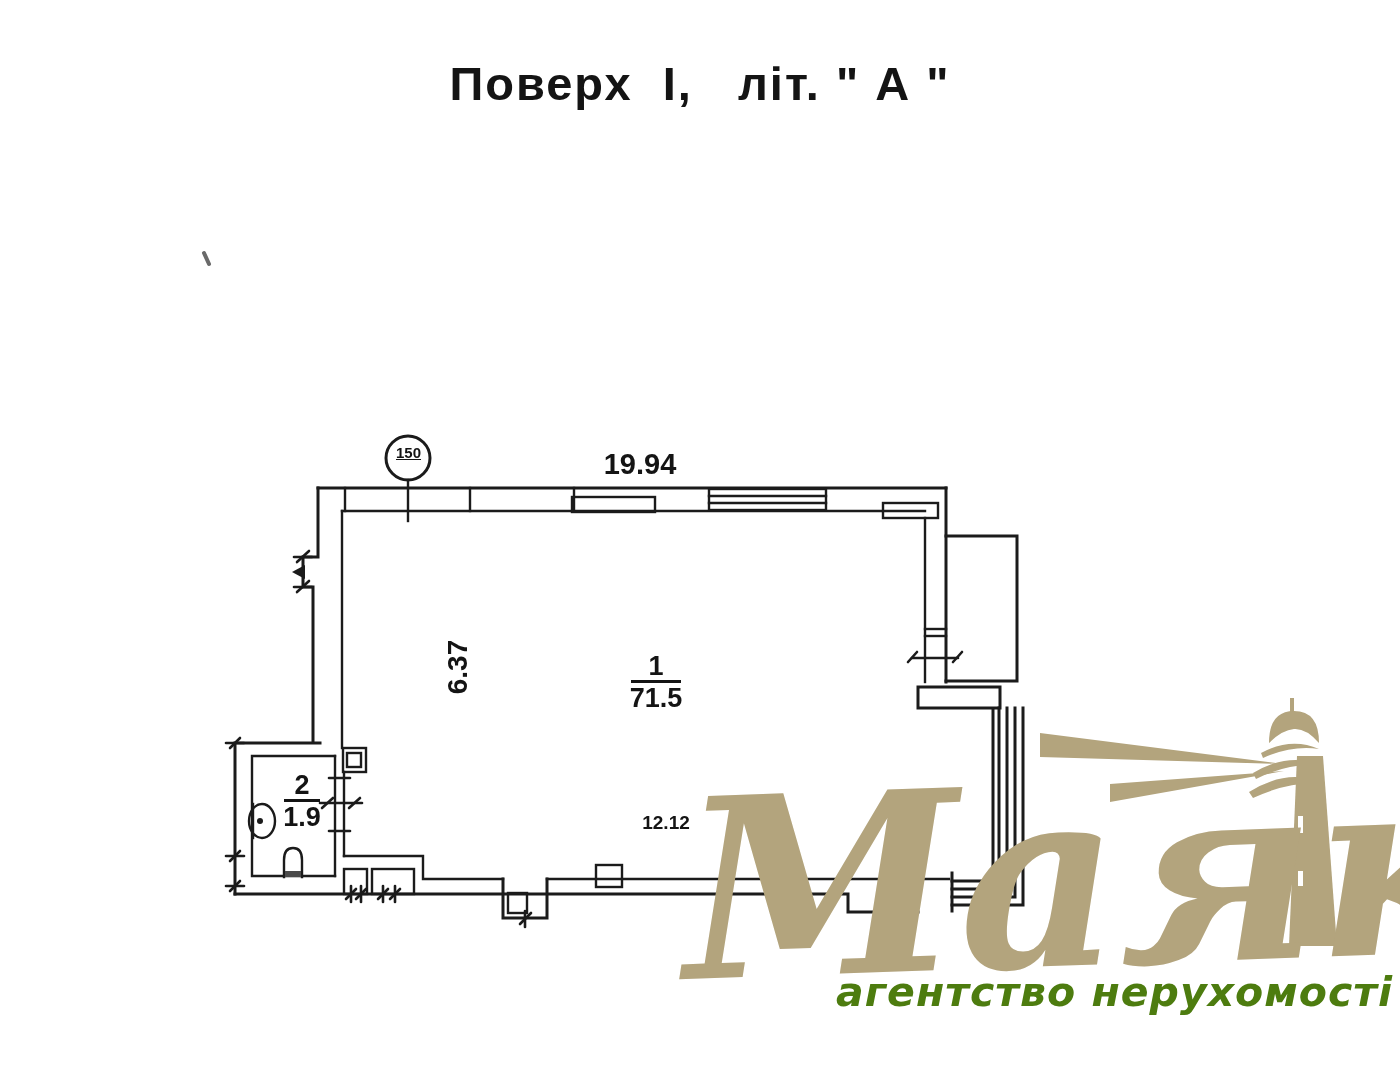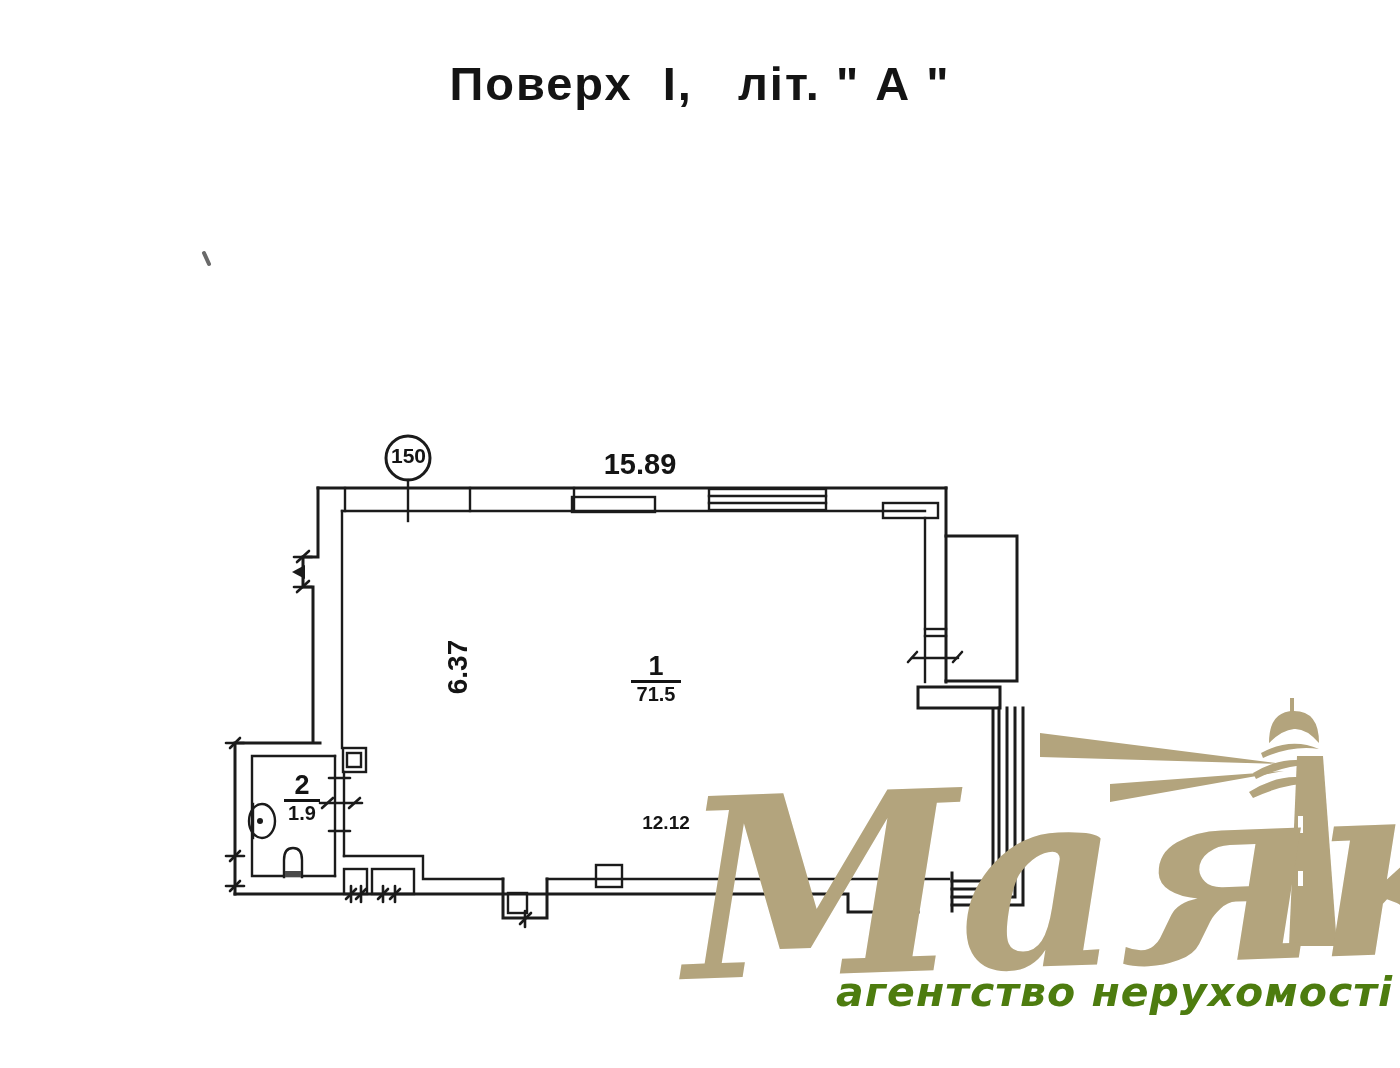--- a/index.html
+++ b/index.html
@@ -17,27 +17,27 @@
   #plan-svg .dot{fill:#1b1b1b;stroke:none;}
   #plan-svg .tick{stroke-width:2.6;stroke-linecap:round;}
   #plan-svg .arrow{fill:#1b1b1b;stroke:none;}
   #plan-svg .artifact{stroke:#6a6a6a;stroke-width:4;stroke-linecap:round;}
   
   .lbl{position:absolute;z-index:2;font-weight:700;color:#141414;text-align:center;}
   #title{
     left:0;top:56px;width:1400px;font-size:47px;letter-spacing:2px;
     white-space:pre;z-index:2;
   }
-  #leader-label{left:386px;top:444px;width:45px;font-size:21px;letter-spacing:0;}
+  #leader-label{left:386px;top:444px;width:45px;font-size:15px;letter-spacing:0;text-decoration:underline;}
   #dim-top{left:592px;top:448px;width:96px;font-size:29px;}
   #dim-left{left:417px;top:651px;width:82px;font-size:28px;transform:rotate(-90deg);}
   #dim-bottom{left:618px;top:812px;width:96px;font-size:19px;}
   .room-label{position:absolute;z-index:2;text-align:center;color:#141414;font-weight:700;}
   .room-label .num{display:inline-block;font-size:27px;line-height:1.05;border-bottom:3px solid #141414;}
-  .room-label .area{font-size:20px;line-height:1.15;text-align:center;}
+  .room-label .area{font-size:27px;line-height:1.15;text-align:center;}
   #room1-label{left:611px;top:652px;width:90px;}
   #room1-label .num{padding:0 17px;}
   #room2-label{left:266px;top:771px;width:72px;}
   #room2-label .num{padding:0 10px;}
   
   #watermark{position:absolute;left:0;top:0;width:1400px;height:1068px;z-index:6;pointer-events:none;}
   #brand-script{
     position:absolute;left:683px;top:752px;z-index:7;
     font-family:"DejaVu Serif",serif;font-style:italic;font-weight:700;
     font-size:250px;line-height:1;letter-spacing:-2px;color:#b3a47d;
@@ -165,21 +165,21 @@
         <path class="thin" d="M284,877 V860 Q284,848 293,848 Q302,848 302,860 V877"></path>
         <rect class="fillDark" x="285" y="871" width="16" height="6"></rect>
       </g>
     </g>
   </svg>
 
   <div id="title" class="lbl">Поверх  I,   літ. " А "</div>
 
   <div id="leader-label" class="lbl">150</div>
 
-  <div id="dim-top" class="lbl">15.89</div>
+  <div id="dim-top" class="lbl">19.94</div>
 
   <div id="dim-left" class="lbl">6.37</div>
 
   <div id="dim-bottom" class="lbl">12.12</div>
 
   <div id="room1-label" class="room-label">
     <div class="num">1</div>
     <div class="area">71.5</div>
   </div>
 

